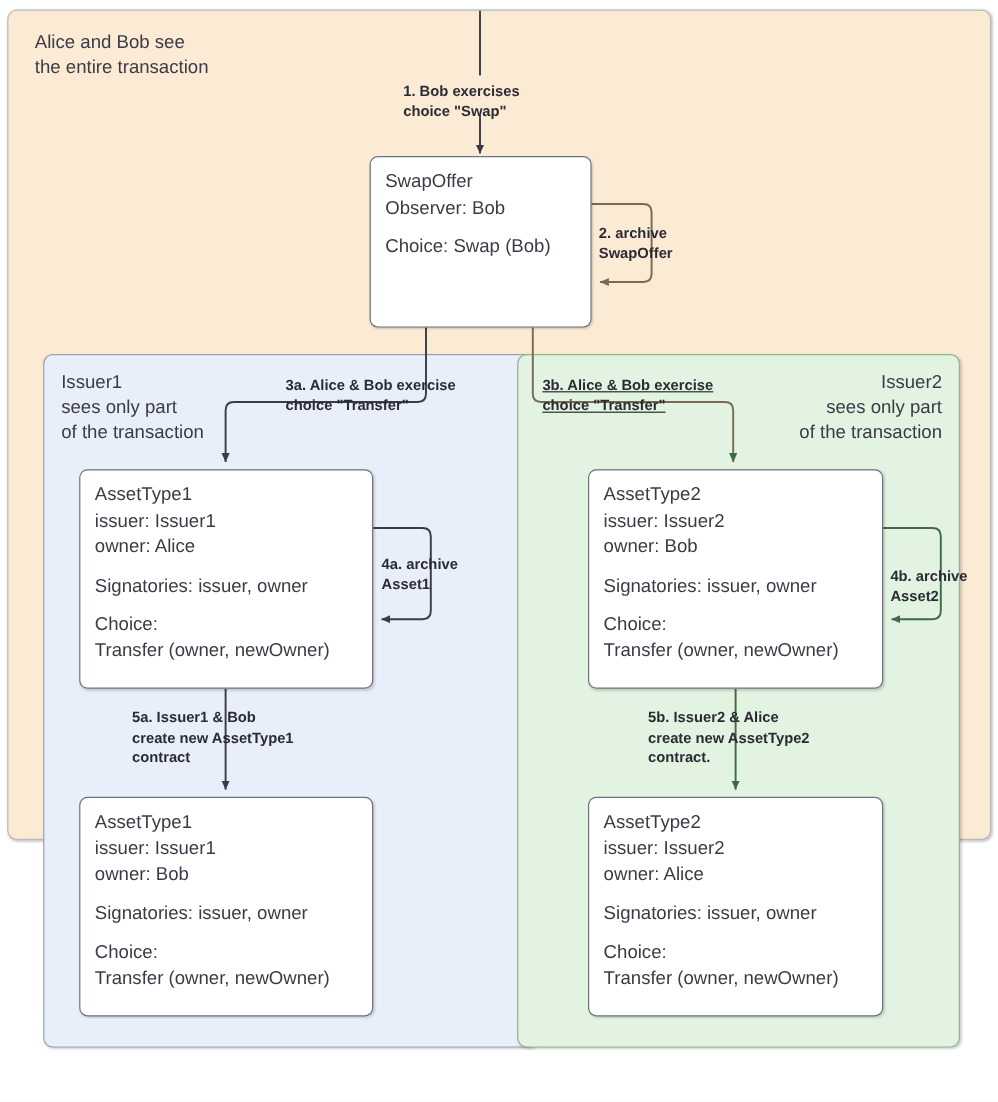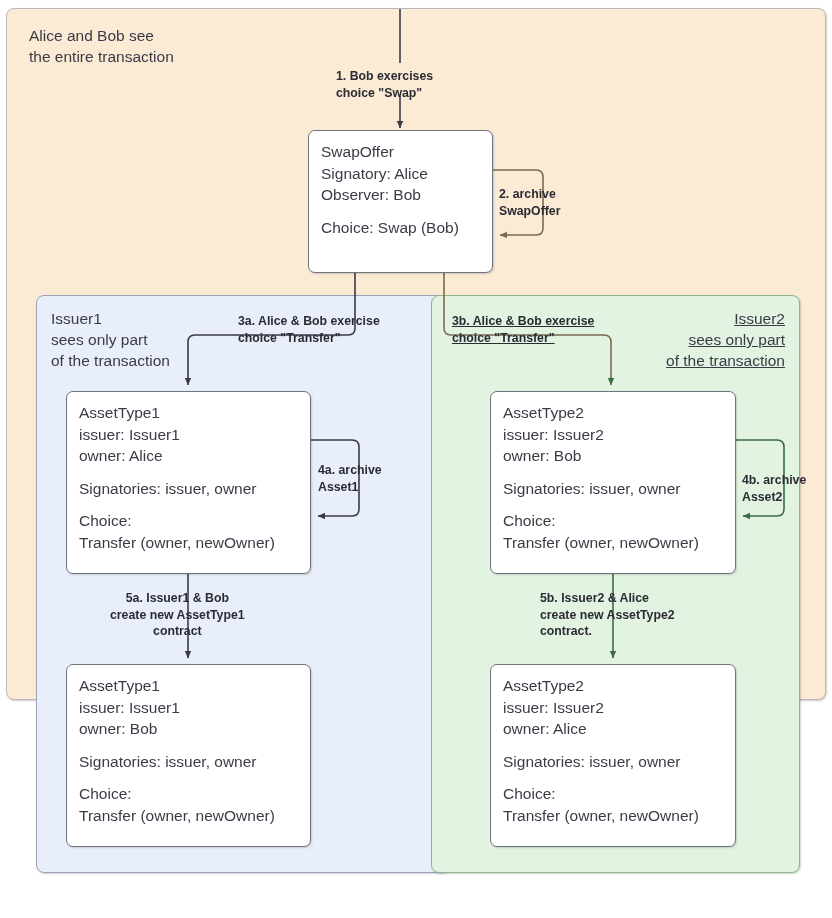--- a/index.html
+++ b/index.html
@@ -29,21 +29,21 @@
   }
   .panel-issuer2{
     left:431px;top:295px;width:369px;height:578px;
     background:#e2f3e1;border:1px solid #8fb58c;
   }
   .panel-caption{
     position:absolute;font-size:15.5px;line-height:21px;
     color:#3b3b47;white-space:pre-line;
   }
   .cap-left{left:14px;top:12px;text-align:left;}
-  .cap-right{right:14px;top:12px;text-align:right;text-decoration:underline;}
+  .cap-right{right:14px;top:12px;text-align:right;}
 
   
   .card{
     position:absolute;box-sizing:border-box;
     background:#ffffff;border:1px solid #6e7380;border-radius:7px;
     box-shadow:1px 1px 2px rgba(0,0,0,0.16);
     padding:10px 12px;
   }
   .card-line{
     font-size:15.5px;line-height:21.5px;color:#3b3b47;white-space:pre;
@@ -60,21 +60,21 @@
   .edge-label{
     position:absolute;font-weight:bold;font-size:12.3px;line-height:16.5px;
     color:#2b2b33;white-space:pre-line;
   }
   .lbl-1{left:336px;top:68px;}
   .lbl-2{left:499px;top:186px;}
   .lbl-3a{left:190px;top:313px;margin-left:48px;}
   .lbl-3b{left:452px;top:313px;text-decoration:underline;}
   .lbl-4a{left:318px;top:462px;}
   .lbl-4b{left:742px;top:434px;margin-top:38px;}
-  .lbl-5a{left:110px;top:590px;text-align:center;}
+  .lbl-5a{left:110px;top:590px;}
   .lbl-5b{left:540px;top:590px;}
 
   #edges{position:absolute;left:0;top:0;width:832px;height:918px;
          pointer-events:none;}
   .edge{fill:none;stroke-width:1.6px;}
   .edge-dark{stroke:#3b3b47;}
   .edge-brown{stroke:#7a6a50;}
   .edge-green{stroke:#3d6b43;}
 </style>
 </head>
@@ -125,21 +125,20 @@
 
     <path class="edge edge-green" d="M736,440 L777,440 Q784,440 784,447 L784,509 Q784,516 777,516 L743,516" marker-end="url(#ah-green)"></path>
 
     <path class="edge edge-dark" d="M188,574 L188,658" marker-end="url(#ah-dark)"></path>
 
     <path class="edge edge-green" d="M613,574 L613,658" marker-end="url(#ah-green)"></path>
   </svg>
 
   <div class="card card-swapoffer">
     <div class="card-line">SwapOffer</div>
-    <div class="card-line">Signatory: Alice</div>
     <div class="card-line">Observer: Bob</div>
     <div class="card-gap"></div>
     <div class="card-line">Choice: Swap (Bob)</div>
   </div>
 
   <div class="card card-asset1-top">
     <div class="card-line">AssetType1</div>
     <div class="card-line">issuer: Issuer1</div>
     <div class="card-line">owner: Alice</div>
     <div class="card-gap"></div>

